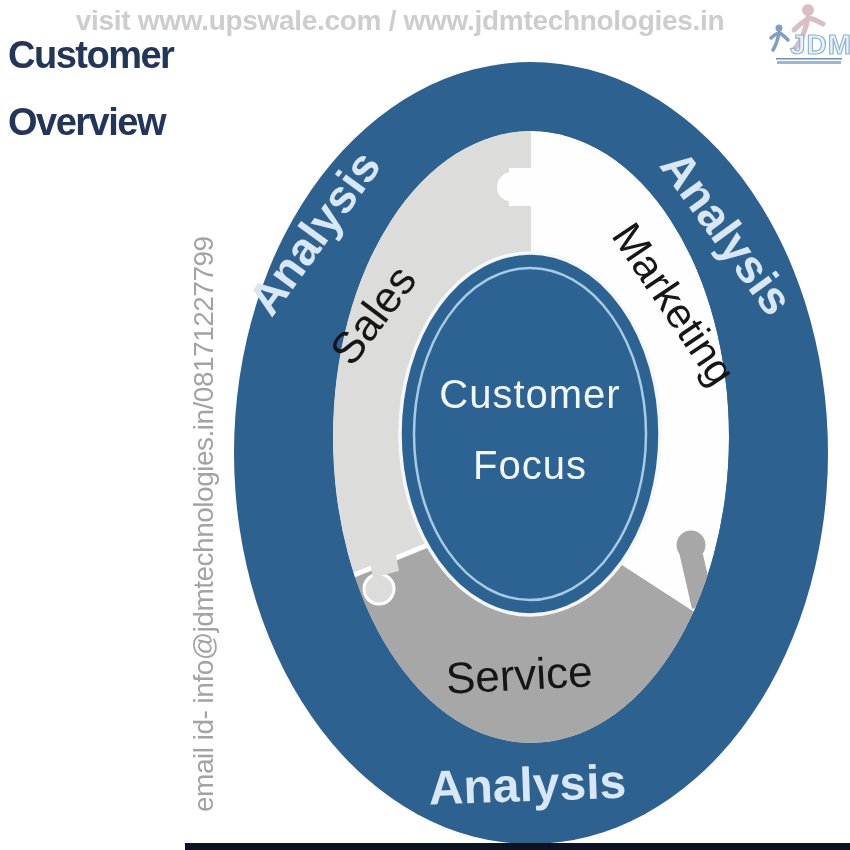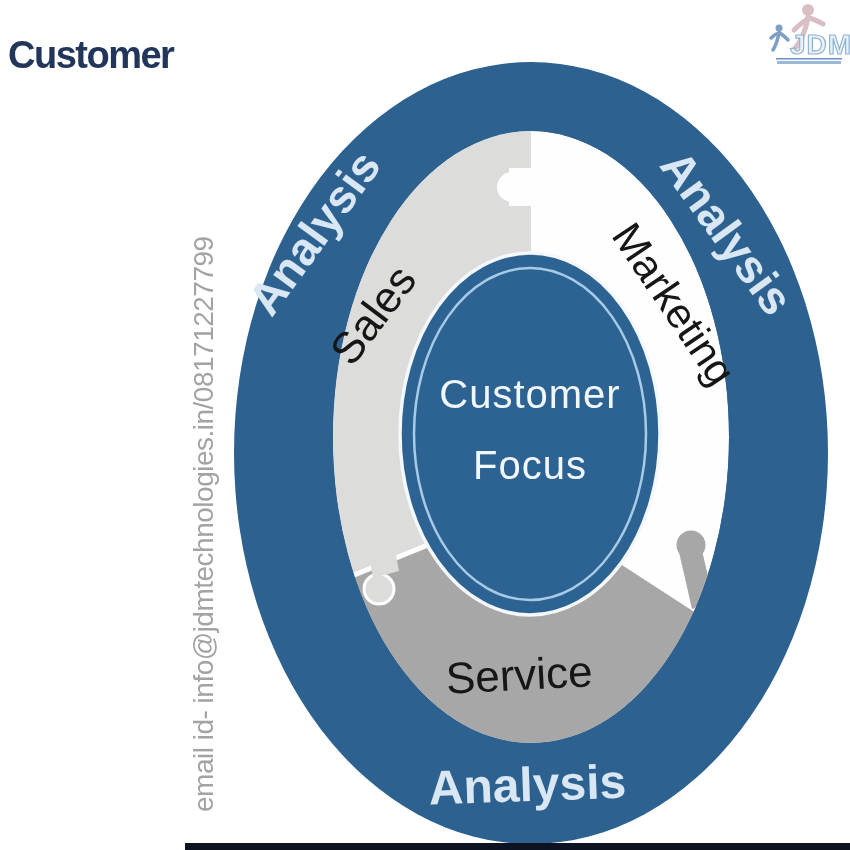--- a/index.html
+++ b/index.html
@@ -93,23 +93,25 @@
     <ellipse cx="530" cy="434" rx="130" ry="181" stroke="#f4f8fb" stroke-width="3.5" fill="#2d6392"></ellipse>
     <ellipse cx="530" cy="434" rx="116" ry="166" fill="none" stroke-width="2.5" stroke="#a6cbe6"></ellipse>
     <text x="530" y="408" text-anchor="middle" font-size="40" letter-spacing="1" fill="#f2f7fb">Customer</text>
     <text x="530" y="479" text-anchor="middle" font-size="40" letter-spacing="1" fill="#f2f7fb">Focus</text>
 
     <text transform="translate(327,242) rotate(-54)" text-anchor="middle" font-size="46" font-weight="bold" fill="#d8e7f3">Analysis</text>
     <text transform="translate(714,242) rotate(54)" text-anchor="middle" font-size="46" font-weight="bold" fill="#d8e7f3">Analysis</text>
     <text transform="translate(528,801) rotate(-2)" text-anchor="middle" font-size="48" font-weight="bold" fill="#d8e7f3">Analysis</text>
   </svg>
 
+  <div class="visit-header">visit www.upswale.com / www.jdmtechnologies.in</div>
 
   <div class="main-title">
     <div>Customer</div>
+    <div>Overview</div>
   </div>
 
   <div class="email-watermark">email id- info@jdmtechnologies.in/08171227799</div>
 
   <svg class="logo" width="82" height="78" viewBox="0 0 82 78">
 
     <g stroke="#d9bec3" stroke-width="5" stroke-linecap="round" fill="none">
       <circle cx="40" cy="10" r="6" fill="#d9bec3" stroke="none"></circle>
       <path d="M40,17 C38,30 34,40 26,50"></path>
       <path d="M26,30 Q34,22 40,19"></path>

